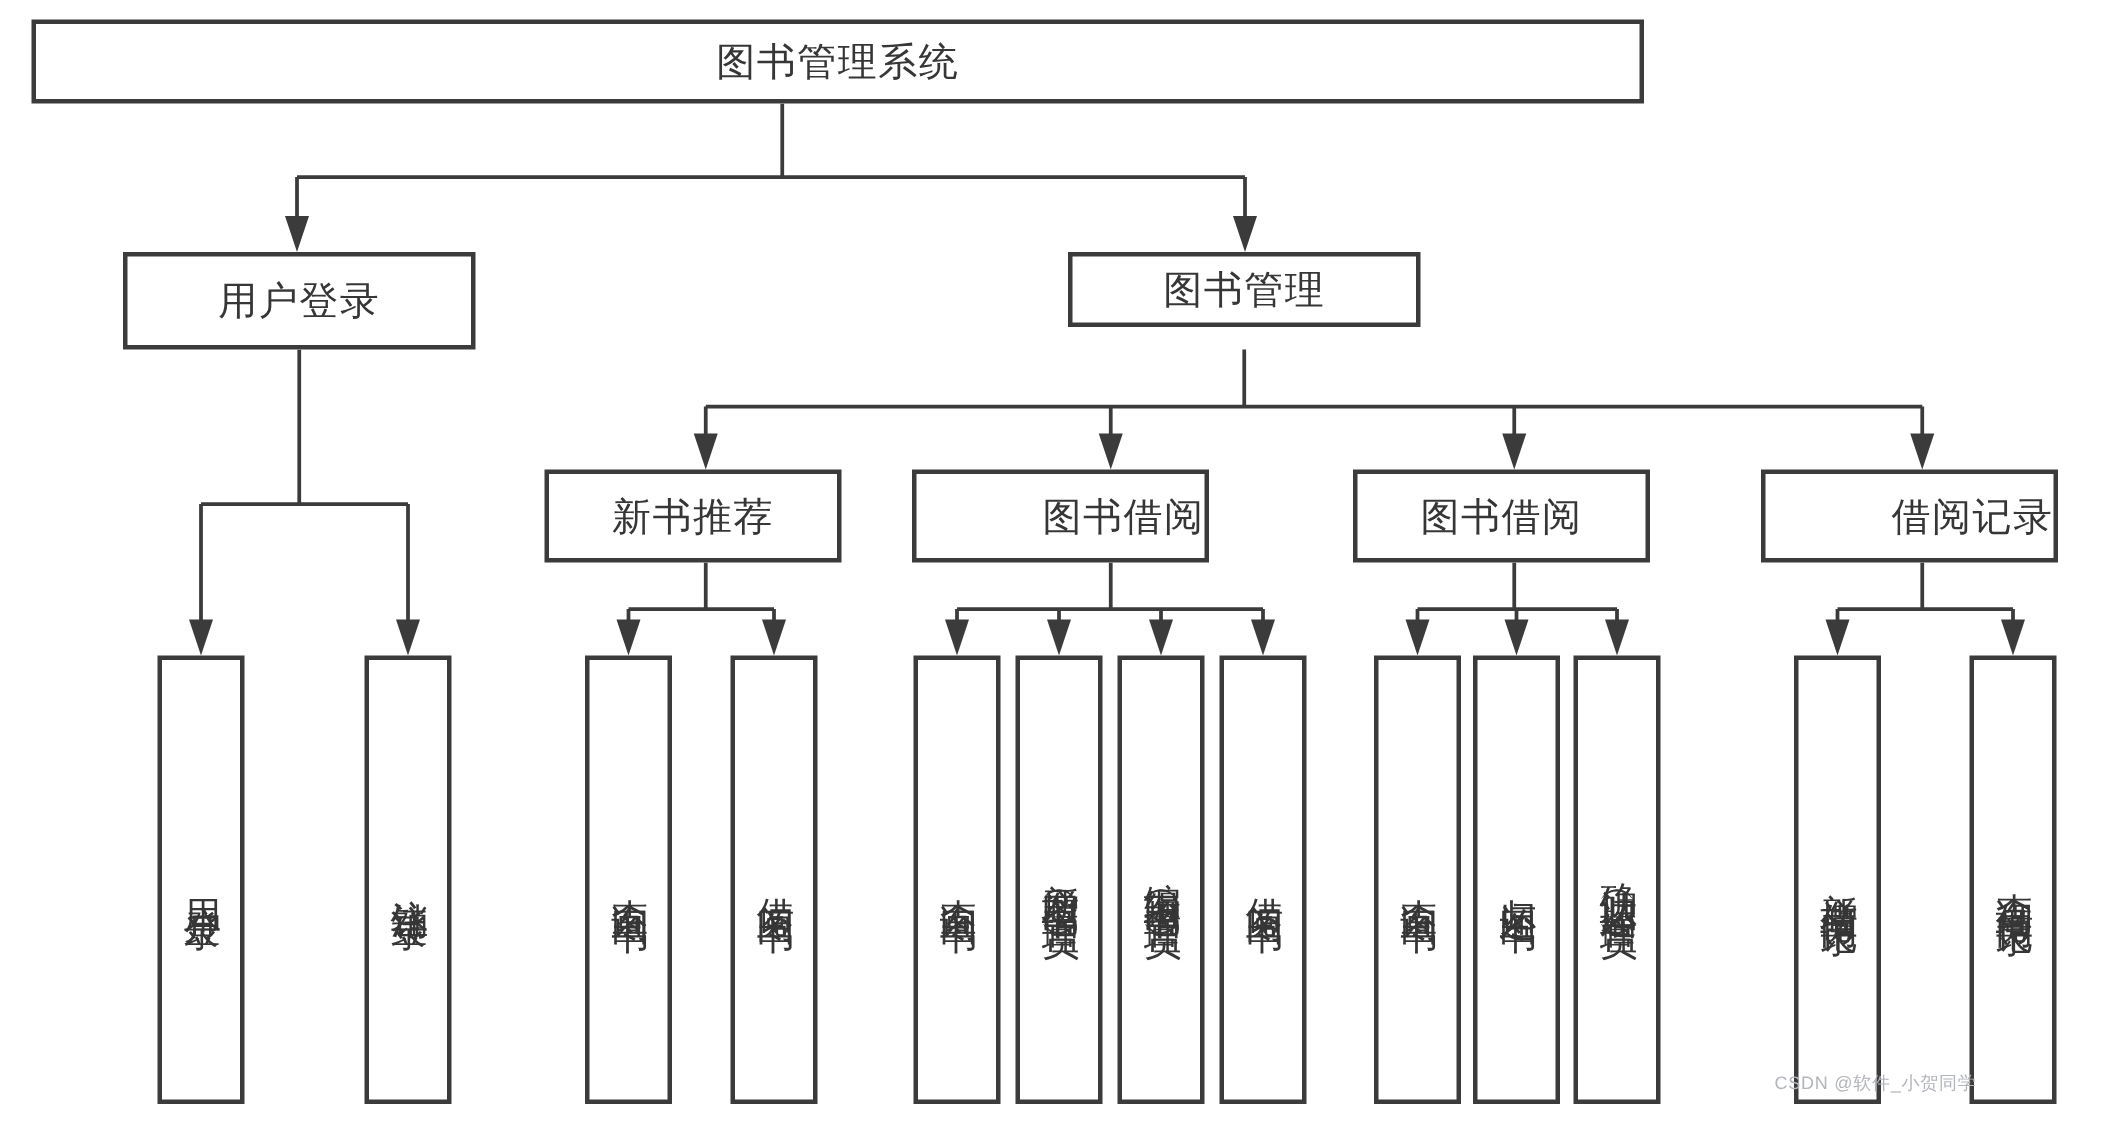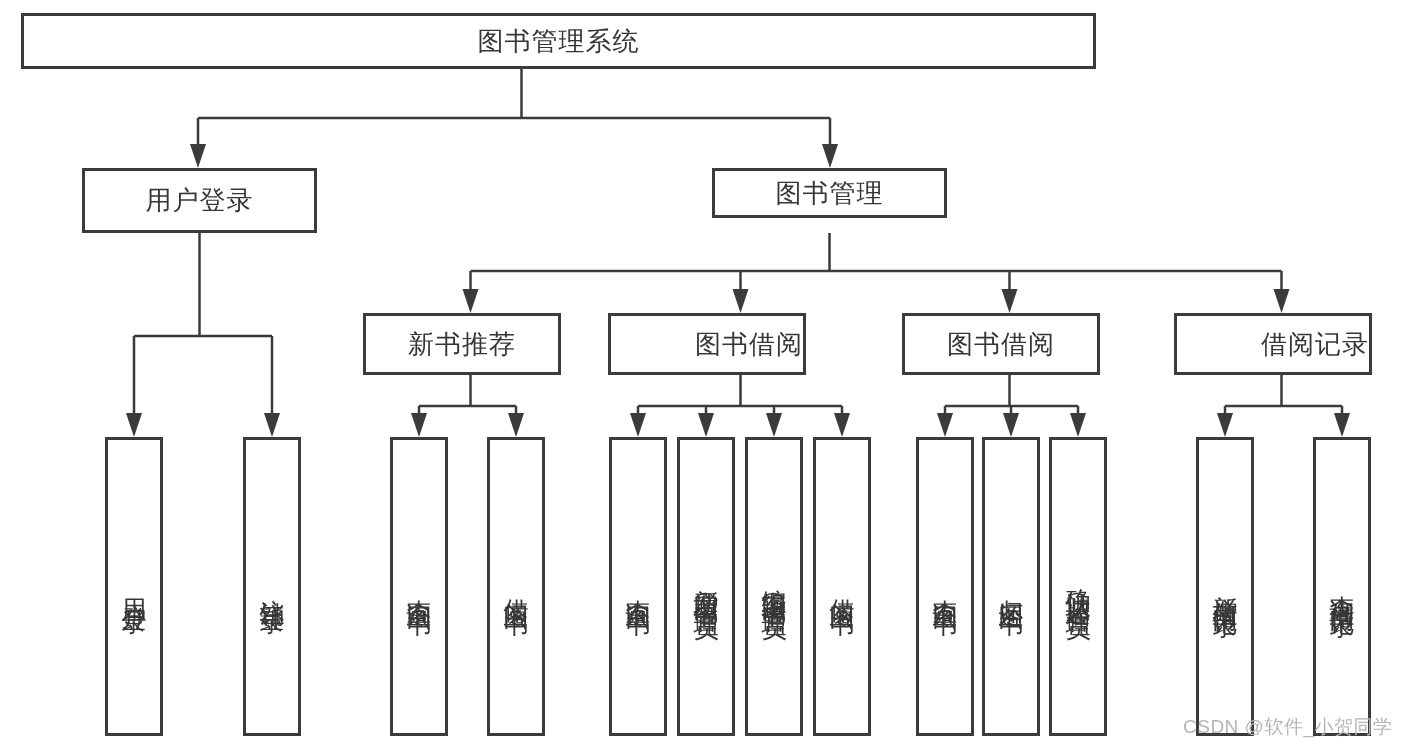--- a/index.html
+++ b/index.html
@@ -61,21 +61,21 @@
   .lf8  { left: 813px; }
   .lf9  { left: 916px; }
   .lf10 { left: 982px; }
   .lf11 { left: 1049px; }
   .lf12 { left: 1196px; }
   .lf13 { left: 1313px; }
   .watermark {
     position: absolute;
     left: 1183px;
     top: 714px;
-    font-size: 19px;
+    font-size: 12px;
     color: #b2b5ba;
     letter-spacing: 0.5px;
     white-space: nowrap;
     z-index: 10;
   }
 </style>
 </head>
 <body>
 
 <div class="canvas">

